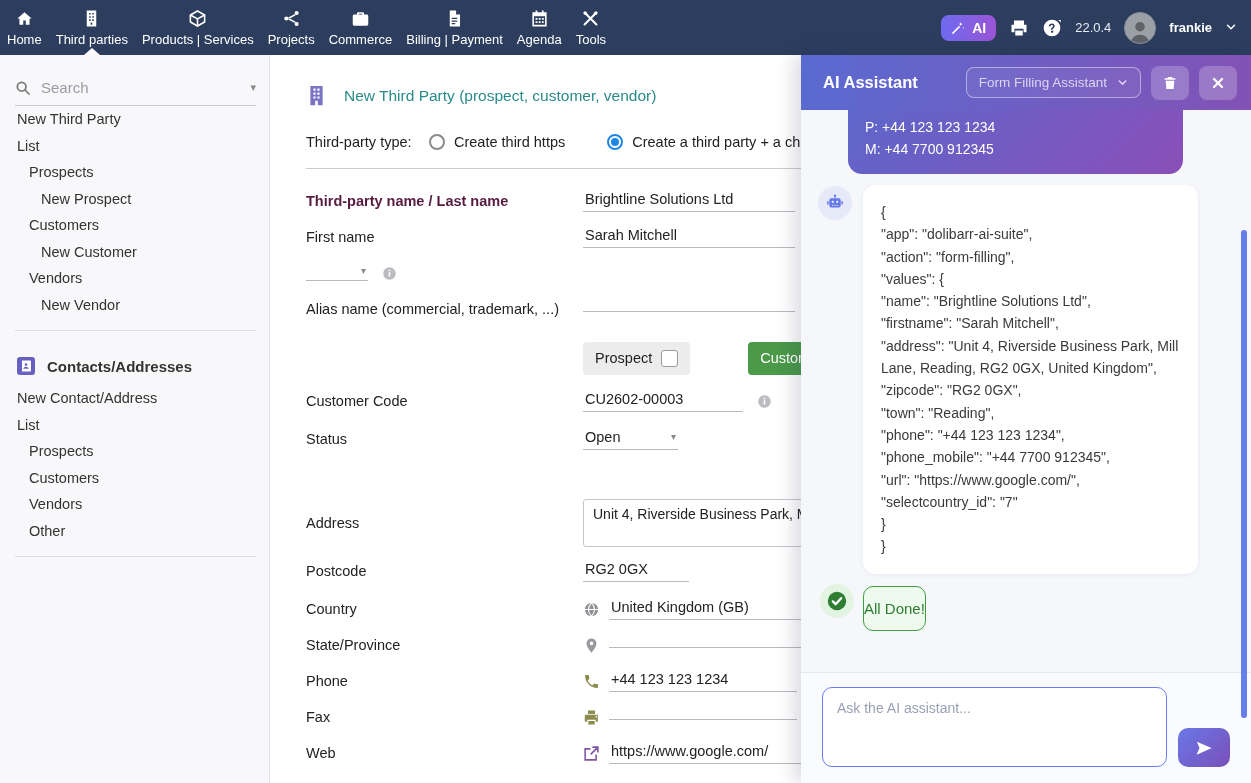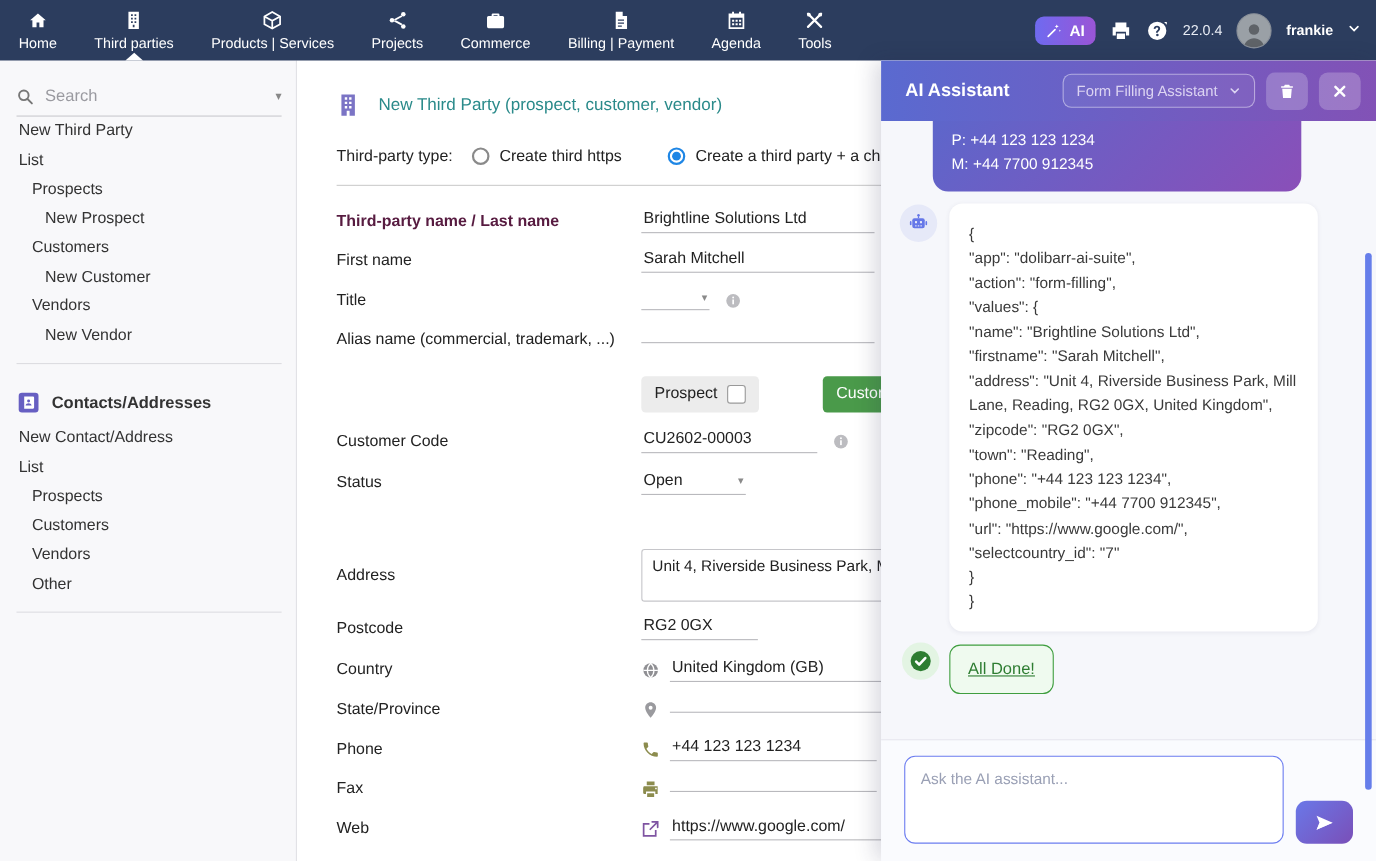--- a/index.html
+++ b/index.html
@@ -4,21 +4,21 @@
 <style>
   * { margin:0; padding:0; box-sizing:border-box; }
   html,body { width:1251px; height:783px; overflow:hidden;
     font-family:"Liberation Sans", sans-serif; background:#fff; }
 
   
   .topnav { position:absolute; left:0; top:0; width:1251px; height:55px;
     background:#2c3d5e; display:flex; align-items:stretch; color:#fff; z-index:40; }
   .nav-items { display:flex; align-items:stretch; }
   .nav-item { position:relative; display:flex; flex-direction:column; align-items:center;
-    justify-content:center; gap:4px; padding:0 17px; font-size:13px; cursor:pointer; }
+    justify-content:center; gap:4px; padding:0 7px; font-size:13px; cursor:pointer; }
   .nav-item svg { width:19px; height:19px; }
   .nav-item .navcaret { position:absolute; bottom:0; left:50%; transform:translateX(-50%);
     width:0; height:0; border-left:8px solid transparent; border-right:8px solid transparent;
     border-bottom:7px solid #ffffff; }
   .nav-right { margin-left:auto; display:flex; align-items:center; gap:13px; padding-right:14px; }
   .ai-badge { display:flex; align-items:center; gap:6px; padding:5px 10px; border-radius:8px;
     background:linear-gradient(90deg,#6f6af0,#9a55d6); font-weight:bold; font-size:14px; }
   .ai-badge svg { width:15px; height:15px; }
   .nav-right svg.toolico { width:20px; height:20px; }
   .version { font-size:13px; color:#e8ecf4; }
@@ -106,21 +106,21 @@
   .ai-row-avatar { position:absolute; left:17px; top:76px; width:34px; height:34px;
     border-radius:50%; background:#e6e9f8; display:flex; align-items:center; justify-content:center; }
   .ai-row-avatar svg { width:20px; height:20px; color:#6577e8; }
   .ai-card { position:absolute; left:62px; top:75px; width:335px; background:#fff;
     border-radius:12px; padding:16px 18px; box-shadow:0 1px 4px rgba(60,60,100,.08);
     font-size:14px; color:#3a3a3a; line-height:22.3px; white-space:pre-wrap; overflow-wrap:break-word; }
   .done-avatar { position:absolute; left:19px; top:474px; width:34px; height:34px; border-radius:50%;
     background:#e3f4e3; display:flex; align-items:center; justify-content:center; }
   .done-avatar svg { width:22px; height:22px; }
   .done-bubble { position:absolute; left:62px; top:476px; background:#effaef;
-    border:1.5px solid #3f9e3f; border-radius:10px; padding:13px 16px; font-size:15px; color:#2e7d32;text-decoration:underline; }
+    border:1.5px solid #3f9e3f; border-radius:10px; padding:13px 0; font-size:15px; color:#2e7d32; }
   .ai-input-area { position:relative; flex:0 0 111px; background:#fafbfe; border-top:1px solid #e7e7ee; }
   .ai-textarea { position:absolute; left:21px; top:14px; width:345px; height:80px; resize:none;
     border:1.5px solid #6b7cf0; border-radius:10px; padding:12px 14px; font-size:14px; color:#333;
     font-family:"Liberation Sans",sans-serif; outline:none; background:#fff; }
   .ai-textarea::placeholder { color:#9aa0b5; }
   .send-btn { position:absolute; right:21px; bottom:16px; width:52px; height:39px; border-radius:10px;
     background:linear-gradient(135deg,#6a78e8,#7a4fb8); display:flex; align-items:center;
     justify-content:center; cursor:pointer; }
   .send-btn svg { width:18px; height:18px; color:#fff; }
   .ai-scrollbar { position:absolute; right:4px; top:175px; width:6px; height:488px;
@@ -282,21 +282,20 @@
   <div class="form">
     <div class="frow">
       <span class="flabel req">Third-party name / Last name</span>
       <span class="uin" style="width:212px">Brightline Solutions Ltd</span>
     </div>
     <div class="frow">
       <span class="flabel">First name</span>
       <span class="uin" style="width:212px">Sarah Mitchell</span>
     </div>
     <div class="frow">
-      <span class="flabel">Title</span>
       <span class="uin" style="width:62px">
             <span></span>
             <span class="caret-sm">▾</span>
           </span>
       <svg class="info-ico" viewBox="0 0 24 24" fill="currentColor">
             <circle cx="12" cy="12" r="10"></circle>
             <rect x="10.8" y="10" width="2.4" height="7" fill="#fff"></rect>
             <circle cx="12" cy="7" r="1.4" fill="#fff"></circle>
           </svg>
     </div>

